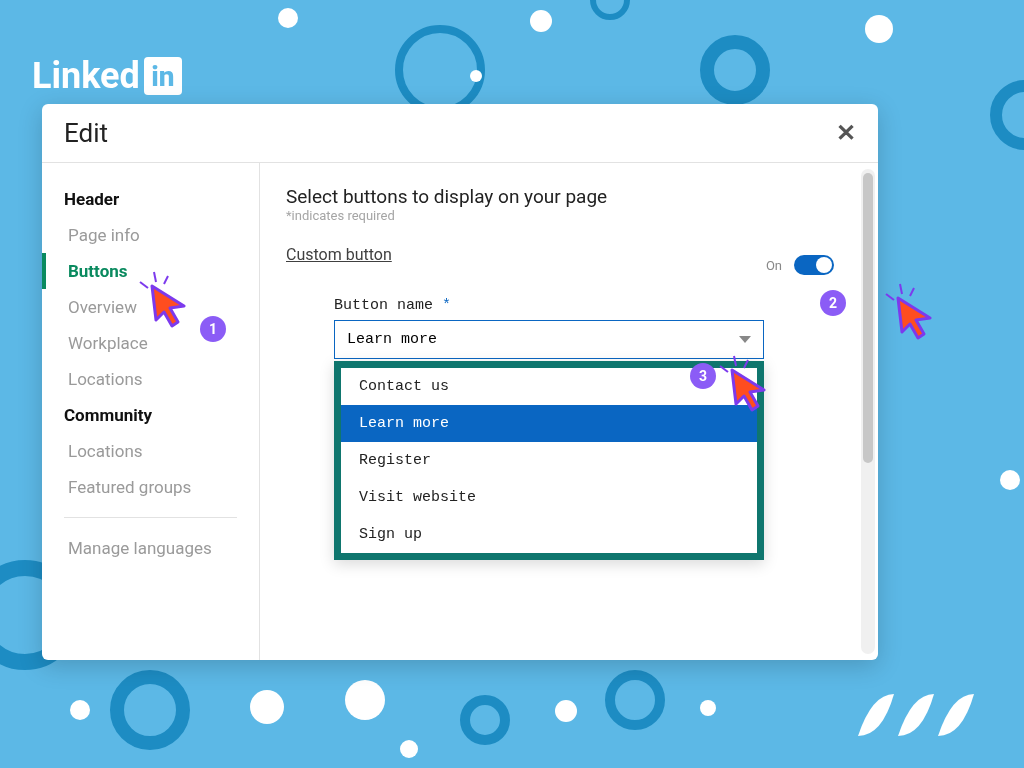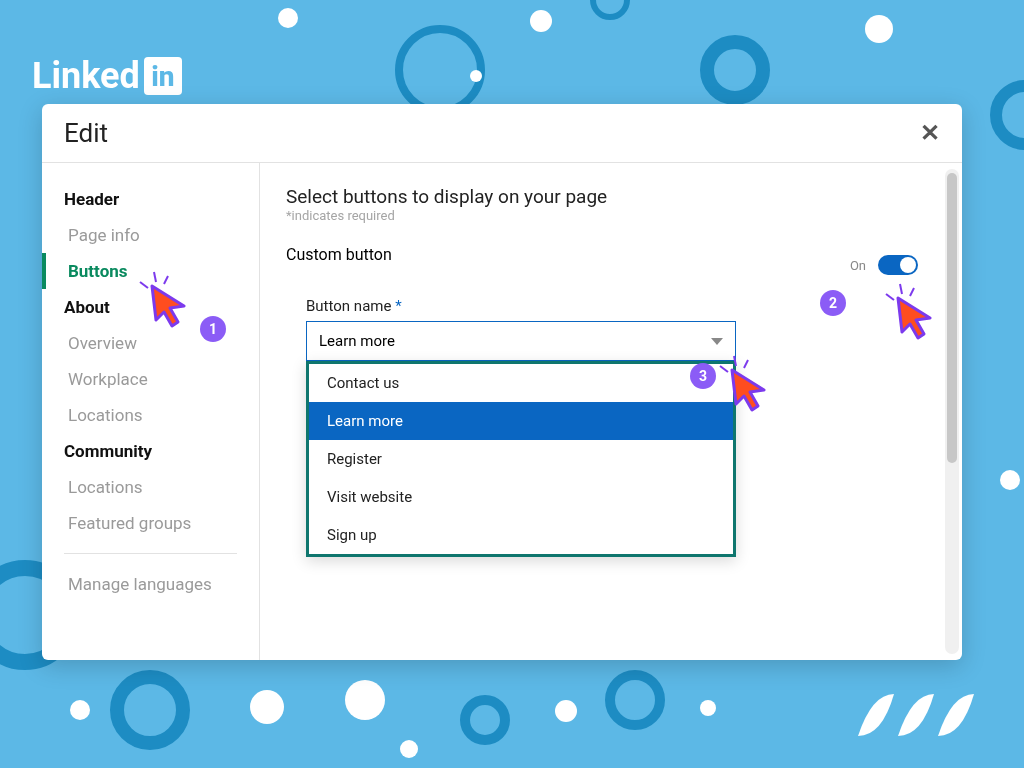--- a/index.html
+++ b/index.html
@@ -19,21 +19,21 @@
   display: flex; align-items: center; gap: 4px;
 }
 .logo .in-box {
   background: #fff; color: #5cb8e6; border-radius: 4px;
   width: 38px; height: 38px; display: flex; align-items: center; justify-content: center;
   font-size: 28px; font-weight: 800;
 }
 
 .modal {
   position: absolute; left: 42px; top: 104px;
-  width: 920px; height: 556px;
+  width: 836px; height: 556px;
   background: #fff; border-radius: 6px;
   box-shadow: 0 6px 24px rgba(0,0,0,.18);
   display: flex; flex-direction: column;
 }
 .modal-header {
   display: flex; align-items: center; justify-content: space-between;
   padding: 14px 22px; border-bottom: 1px solid #e2e2e2;
 }
 .modal-title { font-size: 26px; font-weight: 400; color: #222; }
 .close-x { font-size: 24px; color: #555; cursor: pointer; font-weight: 700; }
@@ -51,46 +51,46 @@
 .nav-item.active { color: #0a8a5f; font-weight: 700; border-left-color: #0a8a5f; }
 .nav-divider { border-top: 1px solid #e2e2e2; margin: 12px 22px; }
 
 .content { flex: 1; padding: 22px 26px; position: relative; overflow: hidden; }
 .content-inner { padding-right: 18px; }
 .sect-title { font-size: 19px; color: #222; margin-bottom: 0; }
 .sect-note { font-size: 13px; color: #a5a5a5; margin-bottom: 22px; }
 
 .custom-row { display: flex; align-items: flex-start; justify-content: space-between; gap: 18px; }
 .custom-left { flex: 1; }
-.custom-title { font-size: 16px; color: #000000; margin-bottom: 2px; }
+.custom-title { font-size: 16px; color: #404040; margin-bottom: 2px; text-decoration: underline; }
 .custom-desc { font-size: 14px; color: #a5a5a5; }
 .toggle-wrap { display: flex; align-items: center; gap: 12px; padding-top: 10px; }
 .toggle-label { font-size: 13px; color: #888; }
 .toggle {
   width: 40px; height: 20px; background: #0a66c2; border-radius: 10px;
   position: relative; cursor: pointer;
 }
 .toggle::after {
   content: ""; position: absolute; right: 2px; top: 2px;
   width: 16px; height: 16px; background: #fff; border-radius: 50%;
 }
 
-.field { margin: 22px 0 0 20px; width: 430px; position: relative; }
+.field { margin: 22px 0 0 48px; width: 430px; position: relative; font-family: Liberation Mono, monospace; }
 .field-label { font-size: 15px; color: #222; }
 .field-label .req { color: #0a66c2; }
 .select-box {
   margin-top: 6px; border: 1px solid #0a66c2; padding: 10px 12px;
   font-size: 15px; display: flex; align-items: center; justify-content: space-between;
   cursor: pointer; background: #fff;
 }
 .caret { width: 0; height: 0; border-left: 6px solid transparent; border-right: 6px solid transparent; border-top: 7px solid #888; }
 
 .dropdown {
   position: absolute; left: 0; right: 0; top: 64px;
-  background: #fff; border: 3px solid #0f766e; box-shadow: 0 4px 14px rgba(0,0,0,.15);
+  background: #fff; border: 7px solid #0f766e; box-shadow: 0 4px 14px rgba(0,0,0,.15);
   z-index: 5;
 }
 .dd-item { padding: 10px 18px; font-size: 15px; color: #222; cursor: pointer; }
 .dd-item.sel { background: #0a66c2; color: #fff; }
 
 .scrollbar-track {
   position: absolute; right: 3px; top: 6px; bottom: 6px; width: 14px;
   background: #f0f0f0; border-radius: 7px;
 }
 .scrollbar-thumb {
@@ -152,21 +152,20 @@
     <div class="modal-title">Edit</div>
     <div class="close-x">✕</div>
   </div>
   <div class="modal-body">
 
     <div class="sidebar">
       <div class="nav-section">Header</div>
       <div class="nav-item">Page info</div>
       <div class="nav-item active">Buttons</div>
 
-      <div class="nav-section">About</div>
       <div class="nav-item">Overview</div>
       <div class="nav-item">Workplace</div>
       <div class="nav-item">Locations</div>
 
       <div class="nav-section">Community</div>
       <div class="nav-item">Locations</div>
       <div class="nav-item">Featured groups</div>
 
       <div class="nav-divider"></div>
       <div class="nav-item">Manage languages</div>

